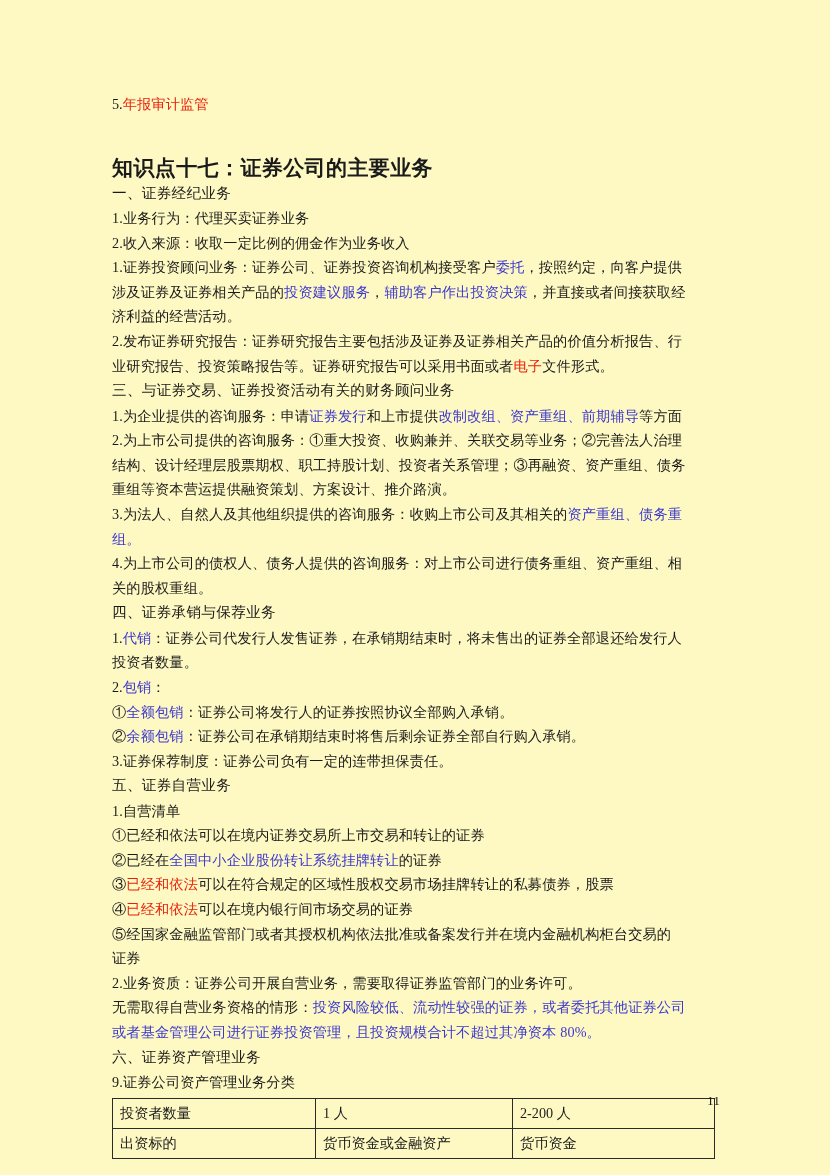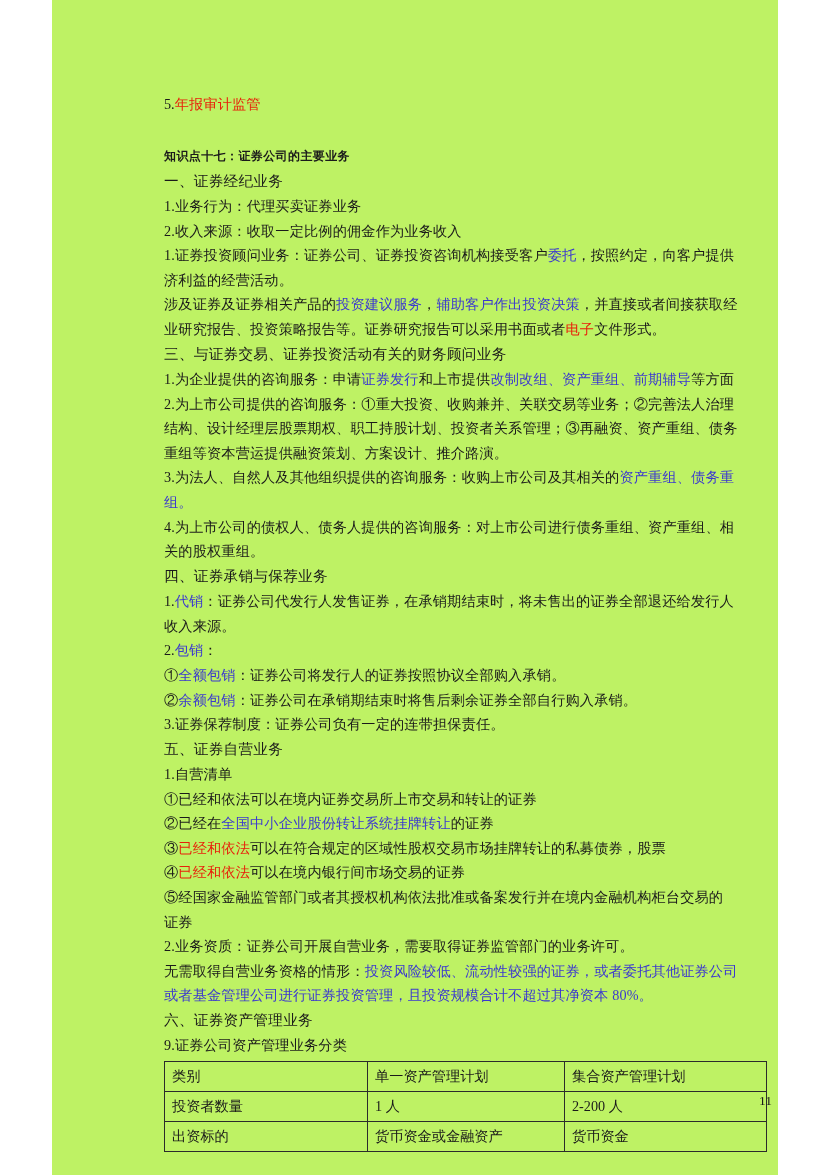--- a/index.html
+++ b/index.html
@@ -7,45 +7,46 @@
     margin: 0;
     padding: 0;
     background: #ffffff;
   }
   body {
     font-family: "Liberation Serif", "DejaVu Serif", serif;
     color: #1a1a1a;
   }
   #page {
     position: relative;
-    width: 726px;
+    width: 830px;
     height: 1175px;
     margin: 0 auto;
-    background: #bef264;
+    background: #fef9c3;
     overflow: hidden;
     box-sizing: border-box;
   }
   #content {
     position: absolute;
     left: 112px;
     top: 92px;
     width: 608px;
   }
   .line {
     font-size: 14.2px;
     line-height: 24.6px;
     letter-spacing: 0.15px;
     white-space: nowrap;
     color: #1a1a1a;
   }
   .h-main {
-    font-size: 12px;
+    font-size: 21px;
     font-weight: bold;
     line-height: 26px;
     letter-spacing: 0.4px;
+    margin-top: 12px;
   }
   .h-sub {
     font-size: 14.6px;
     font-weight: normal;
     line-height: 25.4px;
     letter-spacing: 0.3px;
   }
   .blue {
     color: #3b38cf;
   }
@@ -98,37 +99,38 @@
 
     <div class="gap-top"></div>
 
     <div class="h-main">知识点十七：证券公司的主要业务</div>
 
     <div class="h-sub">一、证券经纪业务</div>
     <div class="line">1.业务行为：代理买卖证券业务</div>
     <div class="line">2.收入来源：收取一定比例的佣金作为业务收入</div>
 
     <div class="line"><span>1.证券投资顾问业务：证券公司、证券投资咨询机构接受客户</span><span class="blue">委托</span><span>，按照约定，向客户提供</span></div>
+    <div class="line"><span>涉及证券及证券相关产品的</span><span class="blue">投资建议服务</span><span>，</span><span class="blue">辅助客户作出投资决策</span><span>，并直接或者间接获取经</span></div>
     <div class="line">济利益的经营活动。</div>
-    <div class="line"><span>涉及证券及证券相关产品的</span><span class="blue">投资建议服务</span><span>，</span><span class="blue">辅助客户作出投资决策</span><span>，并直接或者间接获取经</span></div>
+    <div class="line">2.发布证券研究报告：证券研究报告主要包括涉及证券及证券相关产品的价值分析报告、行</div>
     <div class="line"><span>业研究报告、投资策略报告等。证券研究报告可以采用书面或者</span><span class="red">电子</span><span>文件形式。</span></div>
 
     <div class="h-sub">三、与证券交易、证券投资活动有关的财务顾问业务</div>
     <div class="line"><span>1.为企业提供的咨询服务：申请</span><span class="blue">证券发行</span><span>和上市提供</span><span class="blue">改制改组、资产重组、前期辅导</span><span>等方面</span></div>
     <div class="line">2.为上市公司提供的咨询服务：①重大投资、收购兼并、关联交易等业务；②完善法人治理</div>
     <div class="line">结构、设计经理层股票期权、职工持股计划、投资者关系管理；③再融资、资产重组、债务</div>
     <div class="line">重组等资本营运提供融资策划、方案设计、推介路演。</div>
     <div class="line"><span>3.为法人、自然人及其他组织提供的咨询服务：收购上市公司及其相关的</span><span class="blue">资产重组、债务重</span></div>
     <div class="line"><span class="blue">组</span><span class="blue">。</span></div>
     <div class="line">4.为上市公司的债权人、债务人提供的咨询服务：对上市公司进行债务重组、资产重组、相</div>
     <div class="line">关的股权重组。</div>
 
     <div class="h-sub">四、证券承销与保荐业务</div>
     <div class="line"><span class="num">1.</span><span class="blue">代销</span><span>：证券公司代发行人发售证券，在承销期结束时，将未售出的证券全部退还给发行人</span></div>
-    <div class="line">收入来源。</div>
+    <div class="line">投资者数量。</div>
     <div class="line"><span class="num">2.</span><span class="blue">包销</span><span>：</span></div>
     <div class="line"><span>①</span><span class="blue">全额包销</span><span>：证券公司将发行人的证券按照协议全部购入承销。</span></div>
     <div class="line"><span>②</span><span class="blue">余额包销</span><span>：证券公司在承销期结束时将售后剩余证券全部自行购入承销。</span></div>
     <div class="line">3.证券保荐制度：证券公司负有一定的连带担保责任。</div>
 
     <div class="h-sub">五、证券自营业务</div>
     <div class="line">1.自营清单</div>
     <div class="line">①已经和依法可以在境内证券交易所上市交易和转让的证券</div>
     <div class="line"><span>②已经在</span><span class="blue">全国中小企业股份转让系统挂牌转让</span><span>的证券</span></div>
     <div class="line"><span>③</span><span class="red">已经和依法</span><span>可以在符合规定的区域性股权交易市场挂牌转让的私募债券，股票</span></div>
@@ -143,25 +145,20 @@
     <div class="line">9.证券公司资产管理业务分类</div>
 
     <table class="classify">
       <colgroup>
           <col class="c1">
           <col class="c2">
           <col class="c3">
         </colgroup>
       <tbody>
         <tr>
-          <td>类别</td>
-          <td>单一资产管理计划</td>
-          <td>集合资产管理计划</td>
-        </tr>
-        <tr>
           <td>投资者数量</td>
           <td>1 人</td>
           <td>2-200 人</td>
         </tr>
         <tr>
           <td>出资标的</td>
           <td>货币资金或金融资产</td>
           <td>货币资金</td>
         </tr>
       </tbody>

